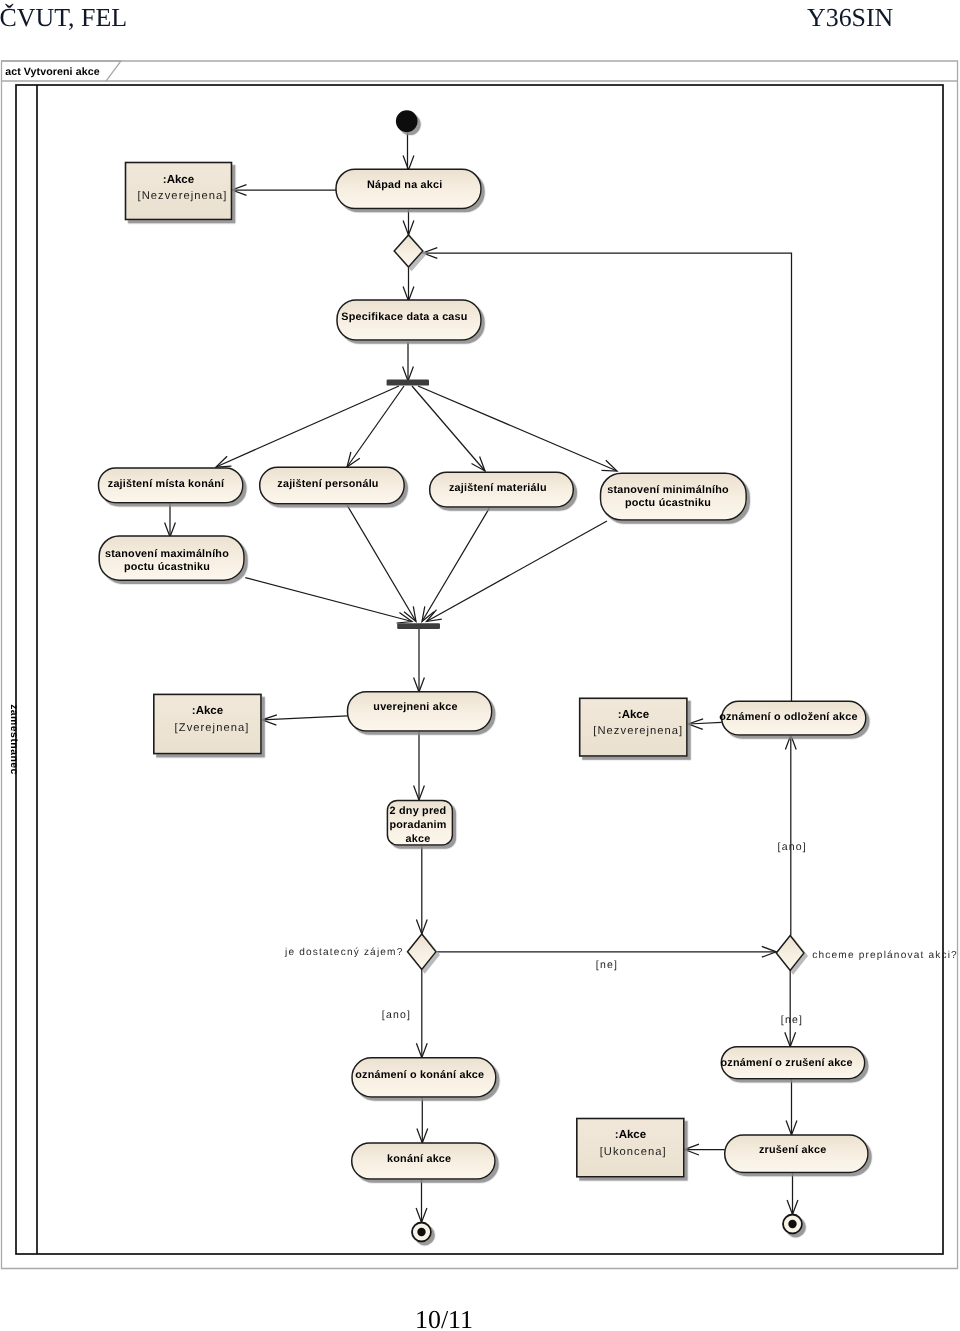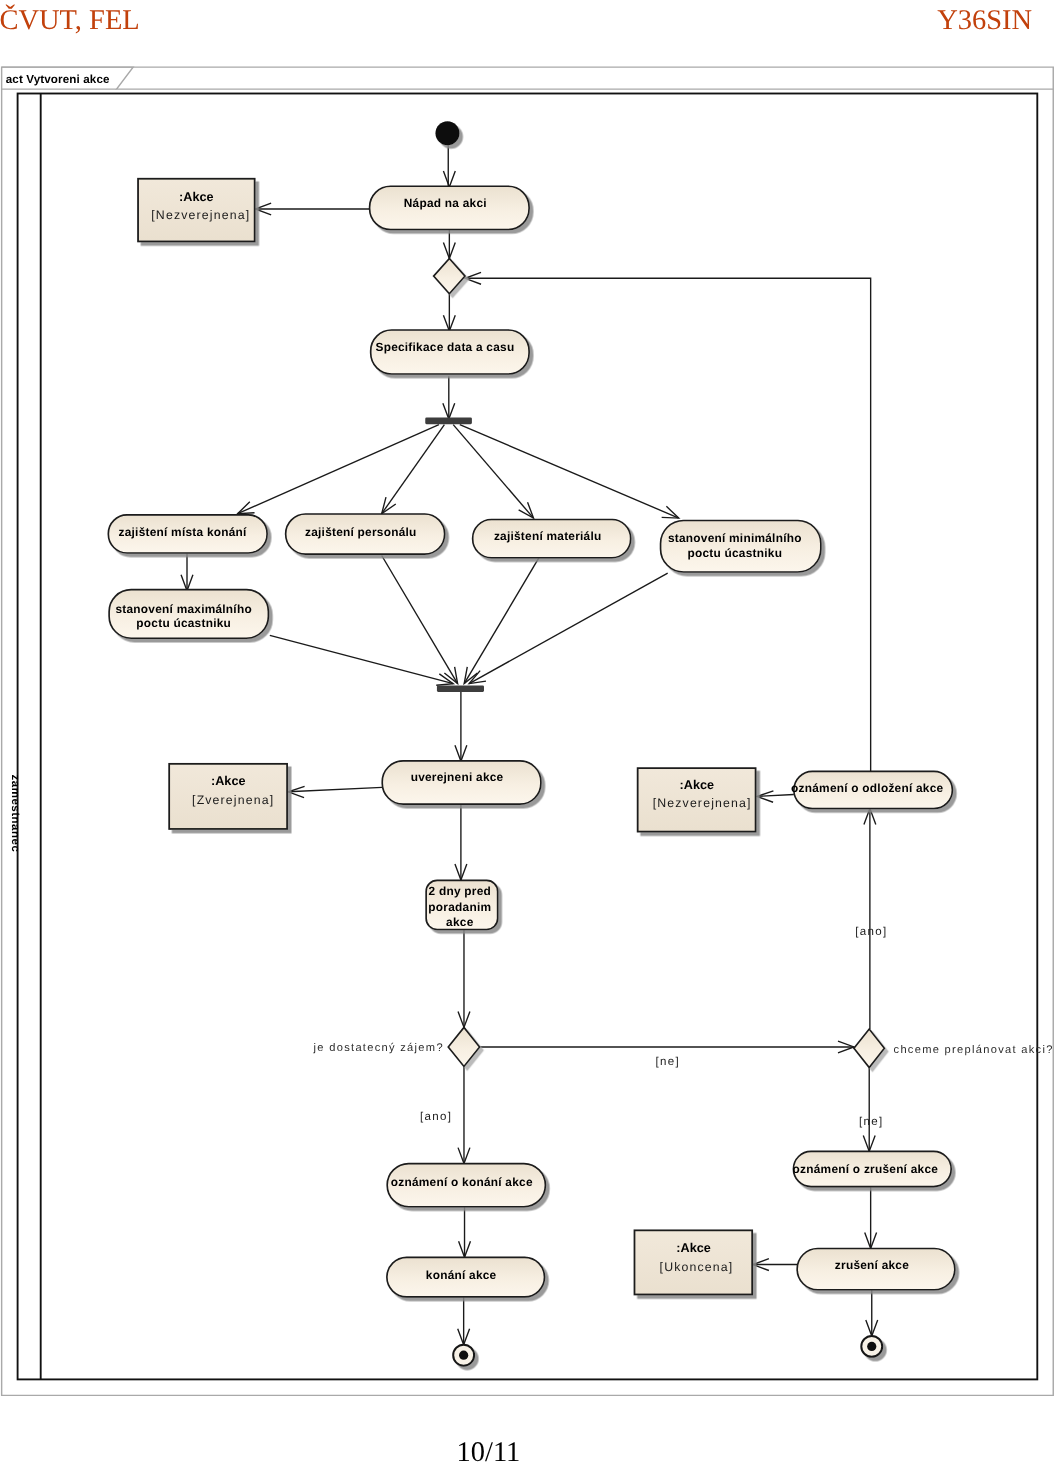--- a/index.html
+++ b/index.html
@@ -1,23 +1,23 @@
 <!DOCTYPE html>
 <html><head>
 <meta charset="utf-8">
 <title>Activity Diagram</title>
 <style>
   html,body{margin:0;padding:0;background:#ffffff;}
   body{width:960px;height:1331px;overflow:hidden;
        font-family:"Liberation Sans", sans-serif;-webkit-font-smoothing:antialiased;
        text-rendering:geometricPrecision;}
   .page{position:relative;width:960px;height:1331px;background:#fff;}
-  .hdr{position:absolute;font-family:"Liberation Serif", serif;font-size:25.9px;color:#c2410c;}
+  .hdr{position:absolute;font-family:"Liberation Serif", serif;font-size:25.9px;color:#0f172a;}
   #hdr-left{left:-0.5px;top:2.5px;}
-  #hdr-right{left:807px;top:2.5px;margin-left:45px;}
+  #hdr-right{left:807px;top:2.5px;}
   #pagenum{position:absolute;left:0;top:1305px;width:888px;text-align:center;
            font-family:"Liberation Serif", serif;font-size:25.9px;color:#000;}
   svg{position:absolute;left:0;top:0;}
   #frame-label{font-family:"Liberation Sans",sans-serif;font-size:10.6px;font-weight:bold;fill:#000;letter-spacing:0.1px;}
   #partition-label{font-family:"Liberation Sans",sans-serif;font-size:10.4px;font-weight:bold;fill:#000;
                    text-anchor:middle;letter-spacing:0.5px;}
   .ln{fill:none;stroke:#1a1a1a;stroke-width:1.25;}
   .ah{fill:none;stroke:#1a1a1a;stroke-width:1.25;stroke-linecap:butt;stroke-linejoin:miter;}
   .act{fill:url(#gAct);stroke:#1b1b1b;stroke-width:1.5;filter:url(#shad);}
   .obj{fill:url(#gObj);stroke:#1b1b1b;stroke-width:1.6;filter:url(#shad);}

